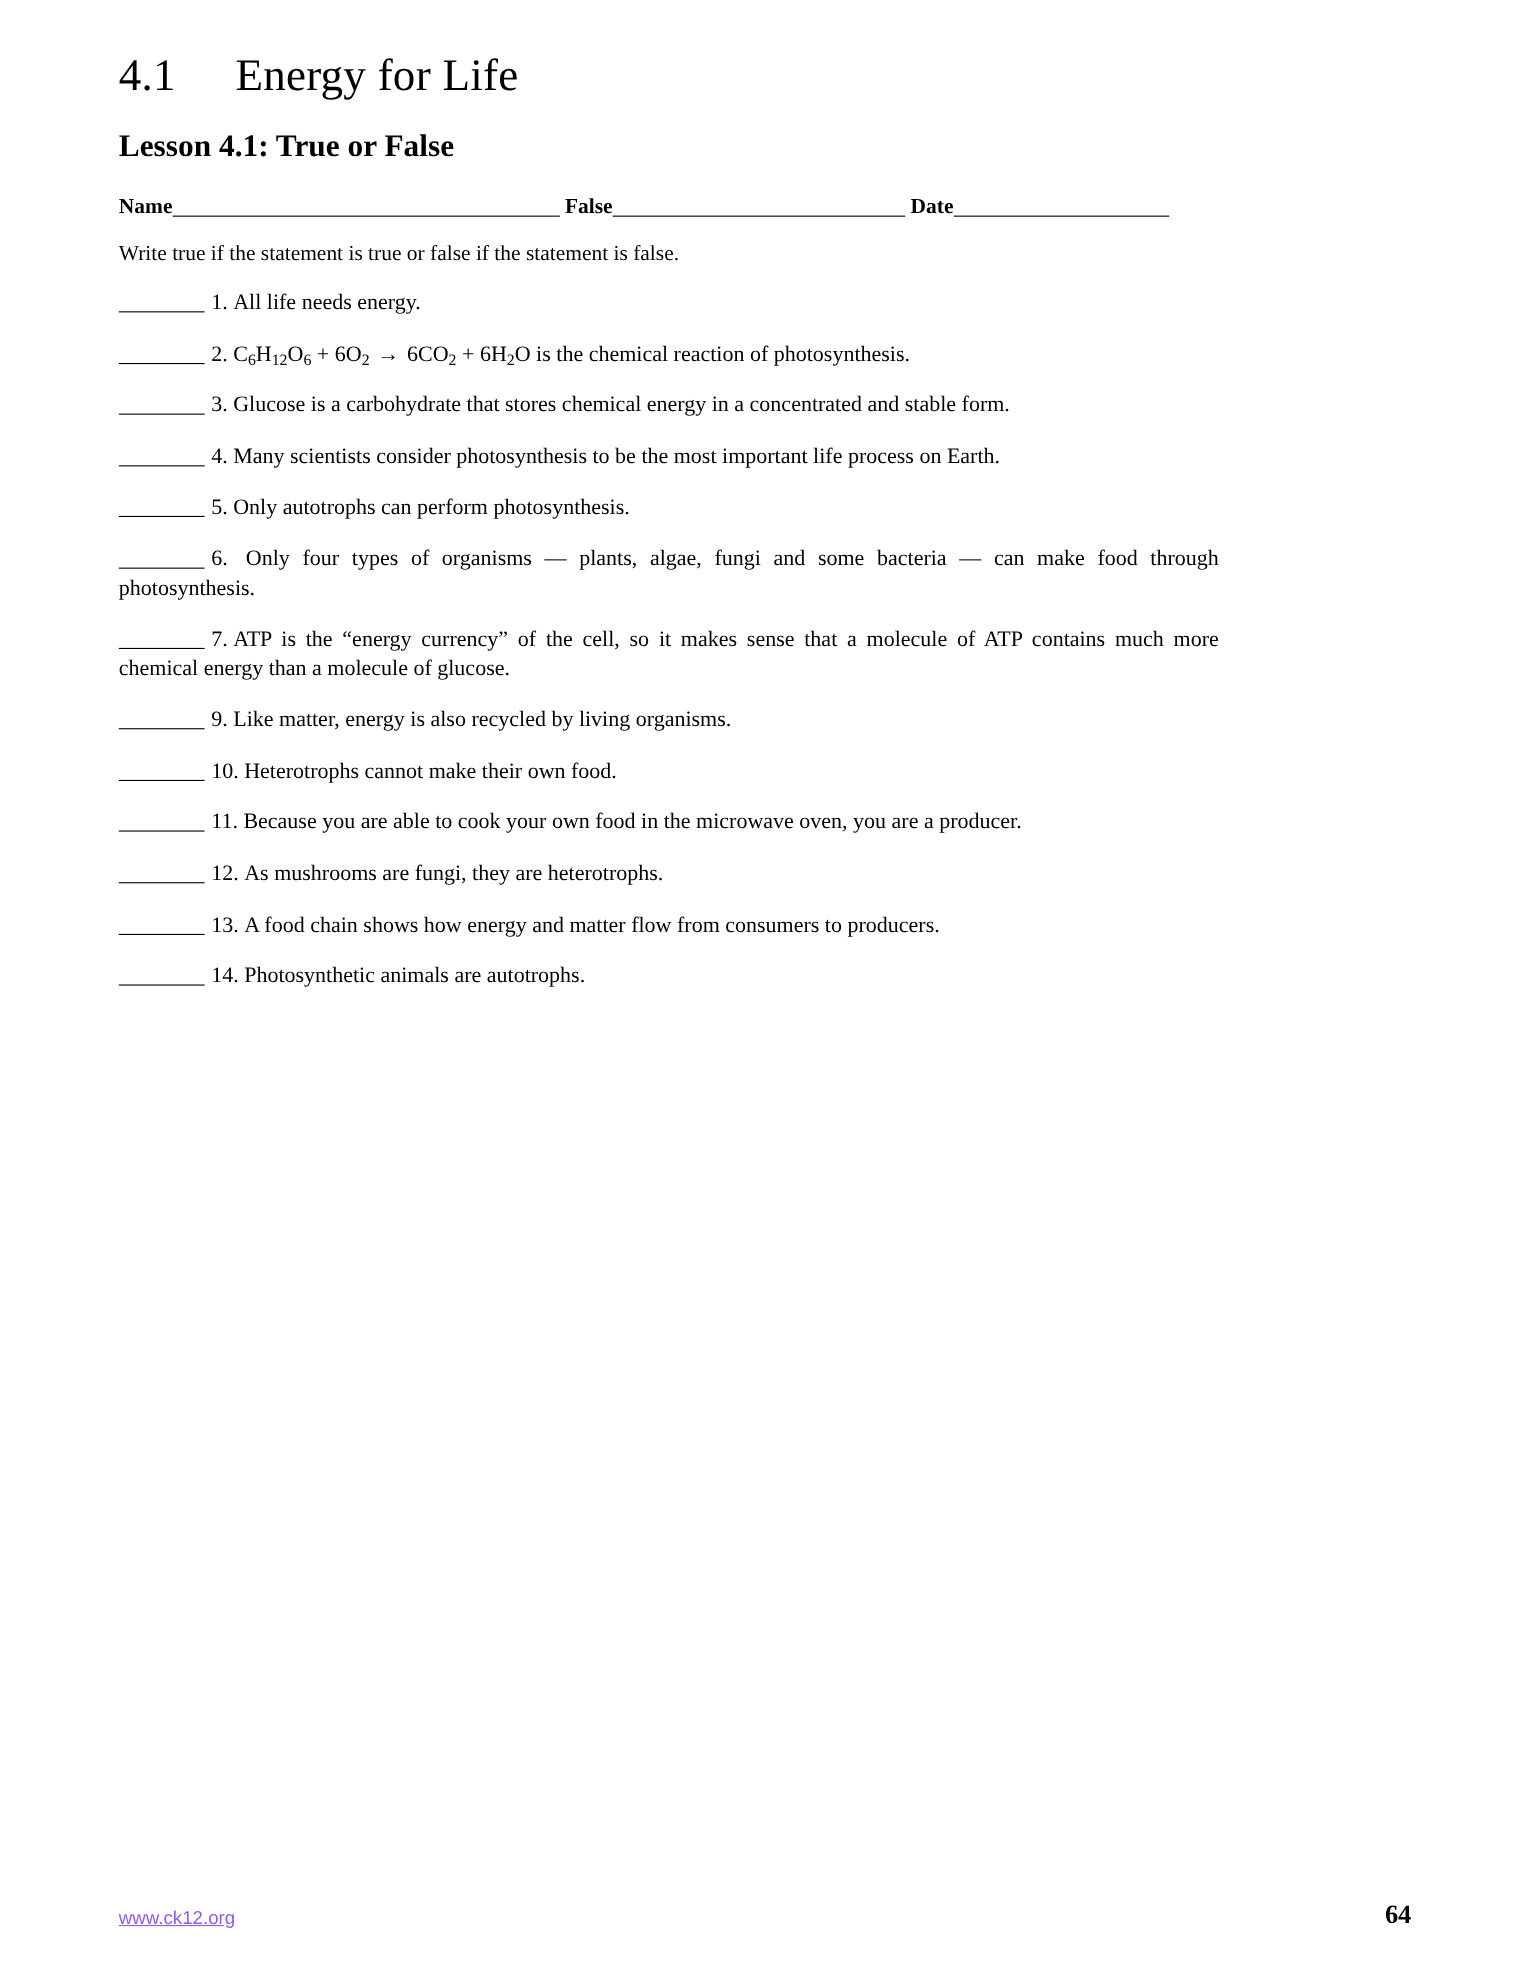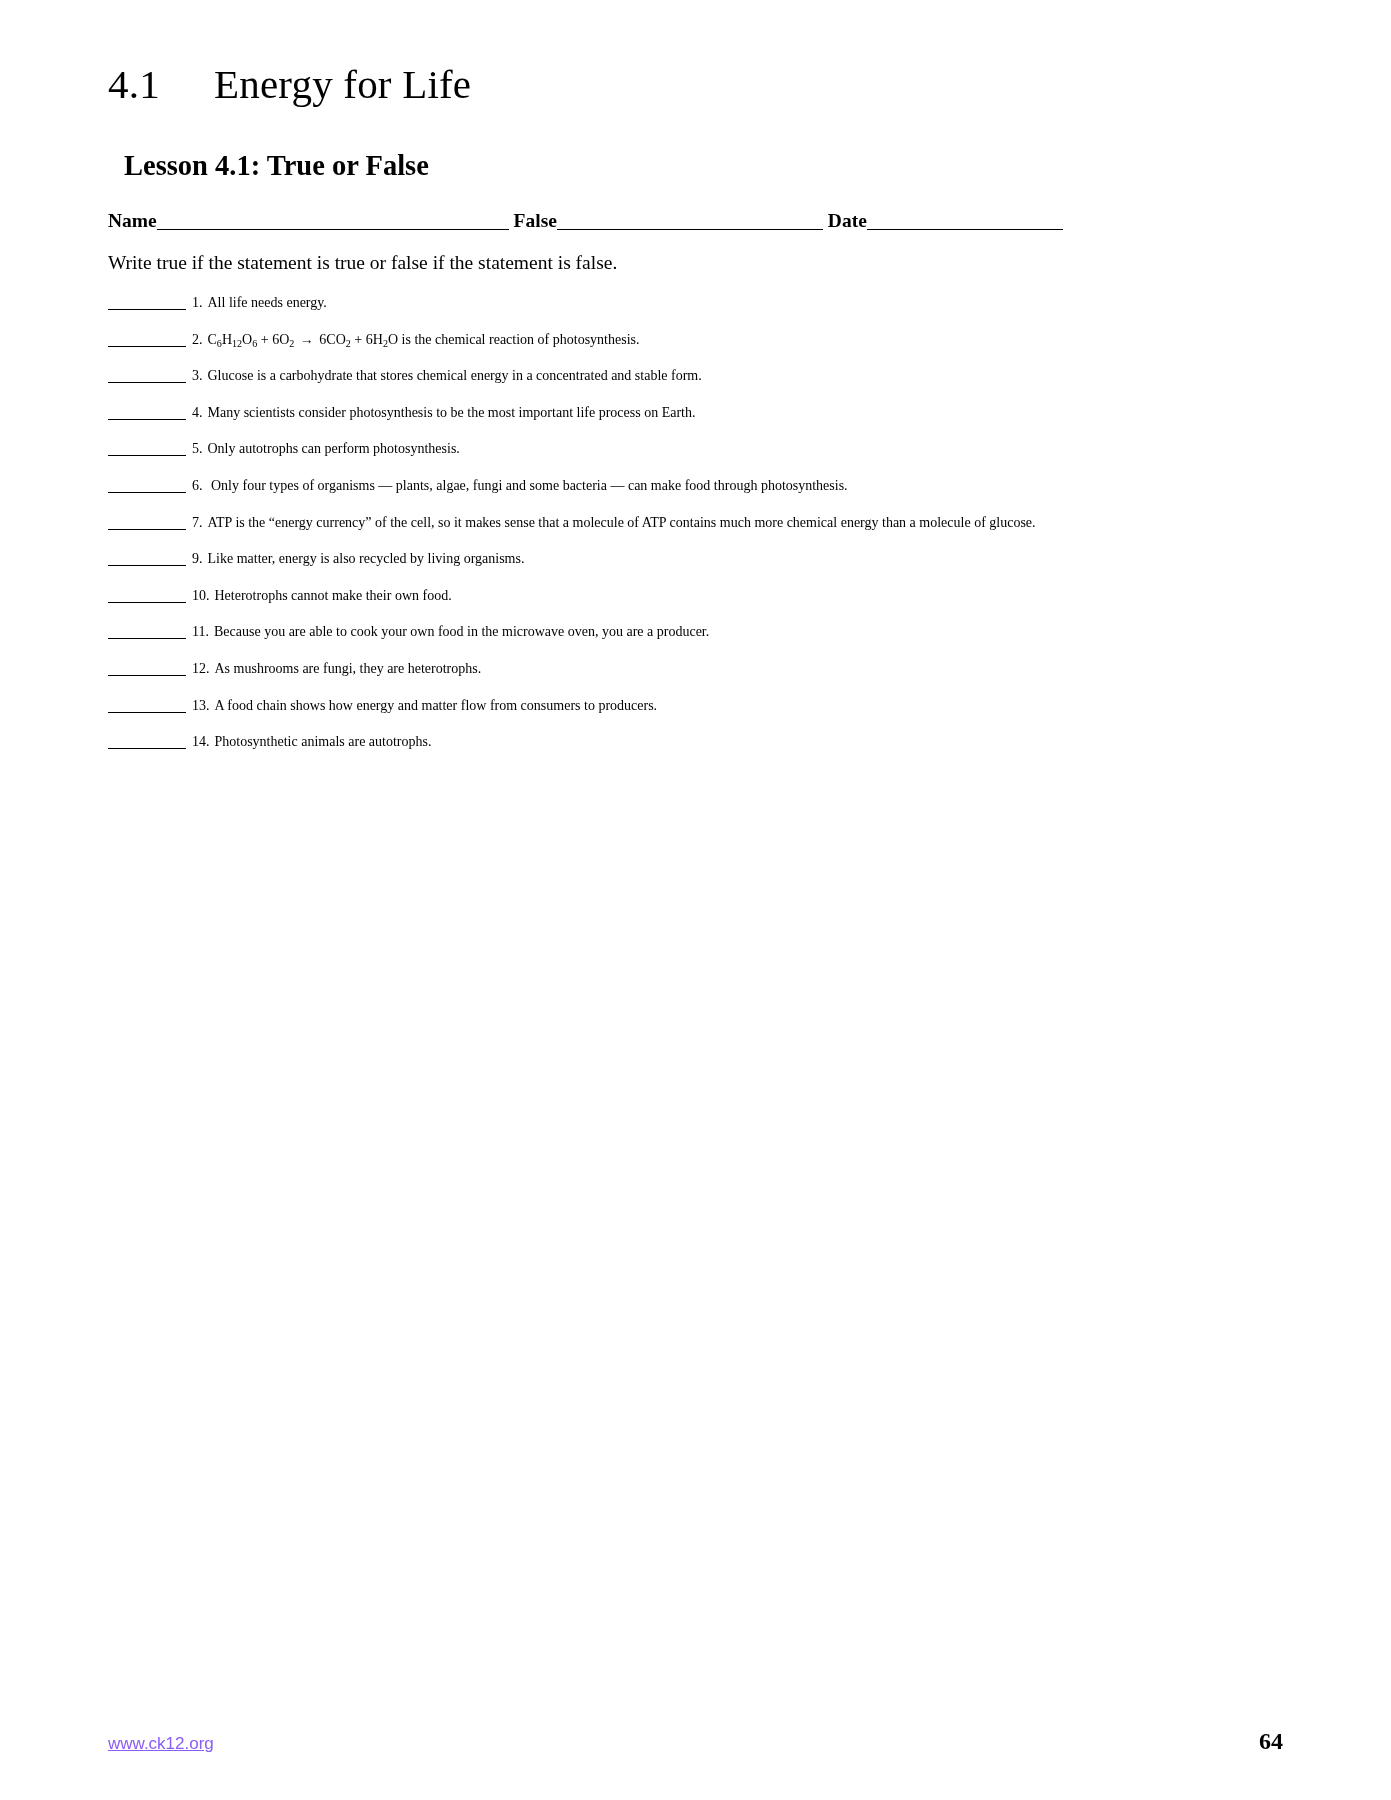--- a/index.html
+++ b/index.html
@@ -25,32 +25,32 @@
     left: 108px;
     top: 0;
     width: 1000px;
   }
 
   
   .chapter-title {
     font-size: 41px;
     font-weight: normal;
     margin: 0;
-    padding: 62px 0 0 0;
+    padding: 46px 0 0 0;
     letter-spacing: 0.2px;
     line-height: 1.12;
   }
   .chapter-title .num {
     display: inline-block;
     min-width: 106px;
   }
   .lesson-title {
     font-size: 28.5px;
     font-weight: bold;
-    margin: 16px;
+    margin: 0;
     padding: 26px 0 0 0;
     line-height: 1.15;
   }
 
   
   .idline {
     font-size: 19.5px;
     margin-top: 26px;
     white-space: nowrap;
     line-height: 1.2;
@@ -73,21 +73,21 @@
     font-size: 19.5px;
     margin-top: 19px;
     line-height: 1.2;
   }
 
   
   .qlist {
     margin-top: 15px;
   }
   .q {
-    font-size: 14px;
+    font-size: 20px;
     line-height: 1.33;
     margin-top: 18px;
     text-align: justify;
     text-justify: inter-word;
   }
   .q:first-child { margin-top: 0; }
   .q.wide { text-align: justify; }
   .blank {
     display: inline-block;
     width: 78px;

